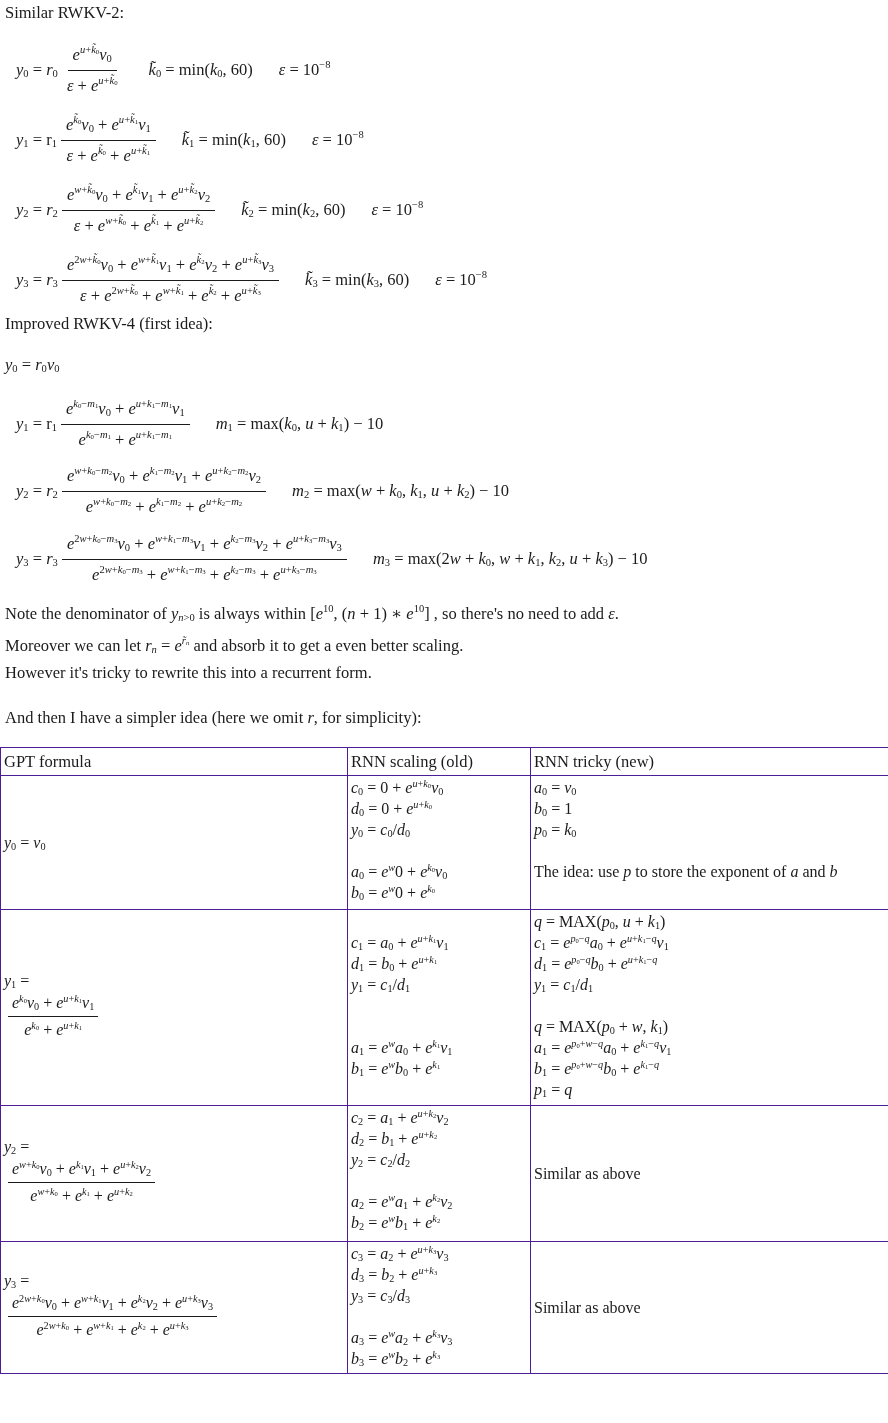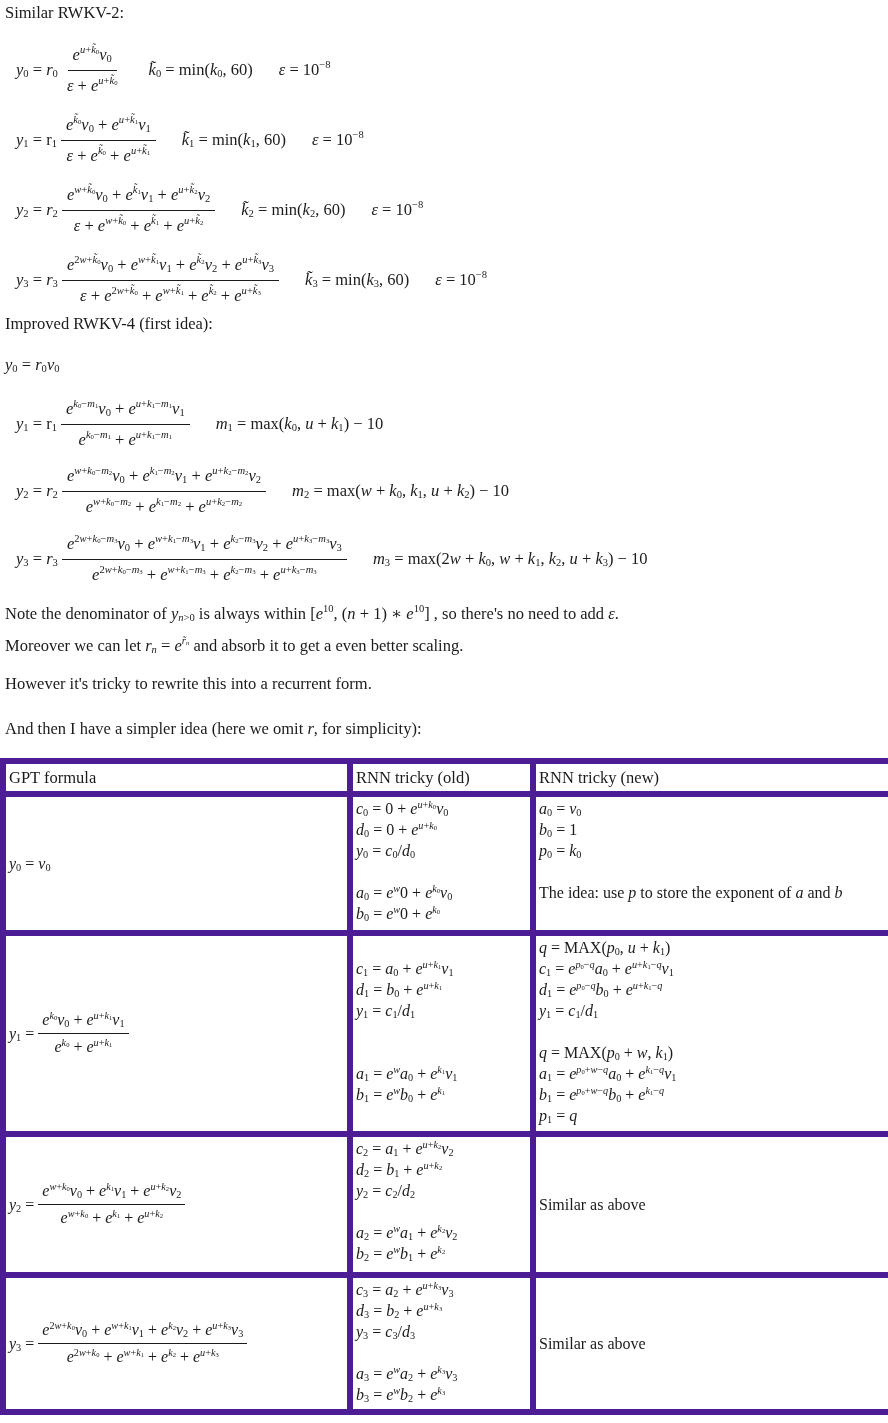--- a/index.html
+++ b/index.html
@@ -25,35 +25,35 @@
   .eq-simple{margin:22px 0 0 5px;height:20px;font-size:16.5px;display:flex;align-items:center;}
   .frac{display:inline-flex;flex-direction:column;align-items:center;text-align:center;margin:0 4px;}
   .num{border-bottom:1.4px solid #1b1b1b;padding:1px 5px 2px;line-height:26px;}
   .den{padding:2px 5px 0;line-height:26px;}
   .cond{margin-left:22px;}
   .eps{margin-left:26px;}
   
   .note1{margin-top:13px;}
   .note2{margin-top:22px;}
   .note3{margin-top:13px;}
-  .note4{margin-top:19px;}
+  .note4{margin-top:8px;}
   .note5{margin-top:26px;}
   
   table{border-collapse:collapse;table-layout:fixed;width:888px;margin-top:20px;font-size:16px;}
-  th,td{border:6px solid #4c1d95;padding:1px 3px;overflow:hidden;}
+  th,td{border:1px solid #4c1d95;padding:1px 3px;overflow:hidden;}
   th{font-weight:normal;text-align:left;height:25px;font-size:16.5px;}
   td{vertical-align:top;}
   td.gpt{vertical-align:middle;}
   td.mid{vertical-align:middle;}
   tr.r0 td{height:131px;}
   tr.r1 td{height:193px;}
   tr.r2 td{height:133px;}
   tr.r3 td{height:129px;}
   .mline{line-height:21px;white-space:nowrap;}
-  .eqcell{display:flex;align-items:center;white-space:nowrap;}
+  .eqcell{display:flex;align-items:flex-start;white-space:nowrap;flex-direction:column;}
   .eqcell .num,.eqcell .den{line-height:24px;padding:1px 4px;}
 </style>
 </head>
 <body>
 
 <div class="page">
 
   <p class="para">Similar RWKV-2:</p>
 
   <div class="eq first">
@@ -136,21 +136,21 @@
 
   <table>
     <colgroup>
       <col style="width:347px">
       <col style="width:183px">
       <col style="width:358px">
     </colgroup>
     <thead>
       <tr>
         <th>GPT formula</th>
-        <th>RNN tricky (old)</th>
+        <th>RNN scaling (old)</th>
         <th>RNN tricky (new)</th>
       </tr>
     </thead>
     <tbody>
       <tr class="r0">
         <td class="gpt">
           <div><i>y</i><sub>0</sub> = <i>v</i><sub>0</sub></div>
         </td>
         <td>
           <div>

